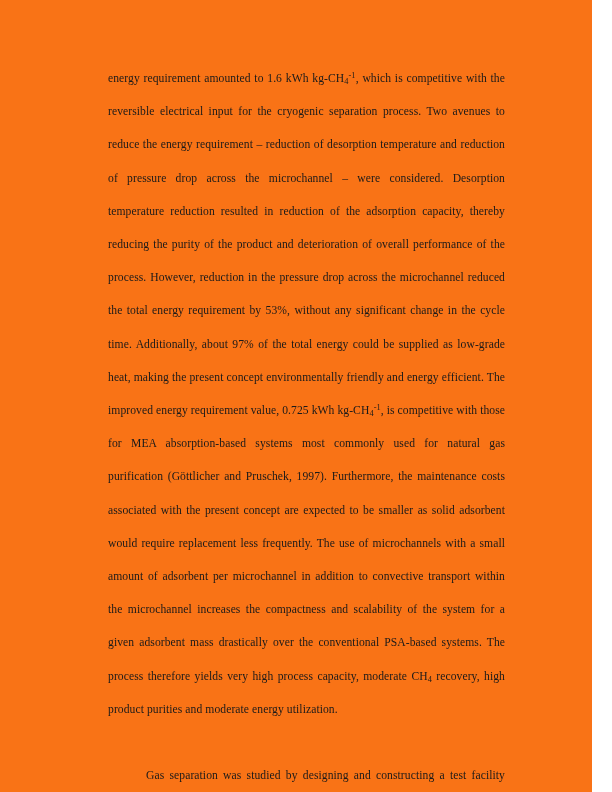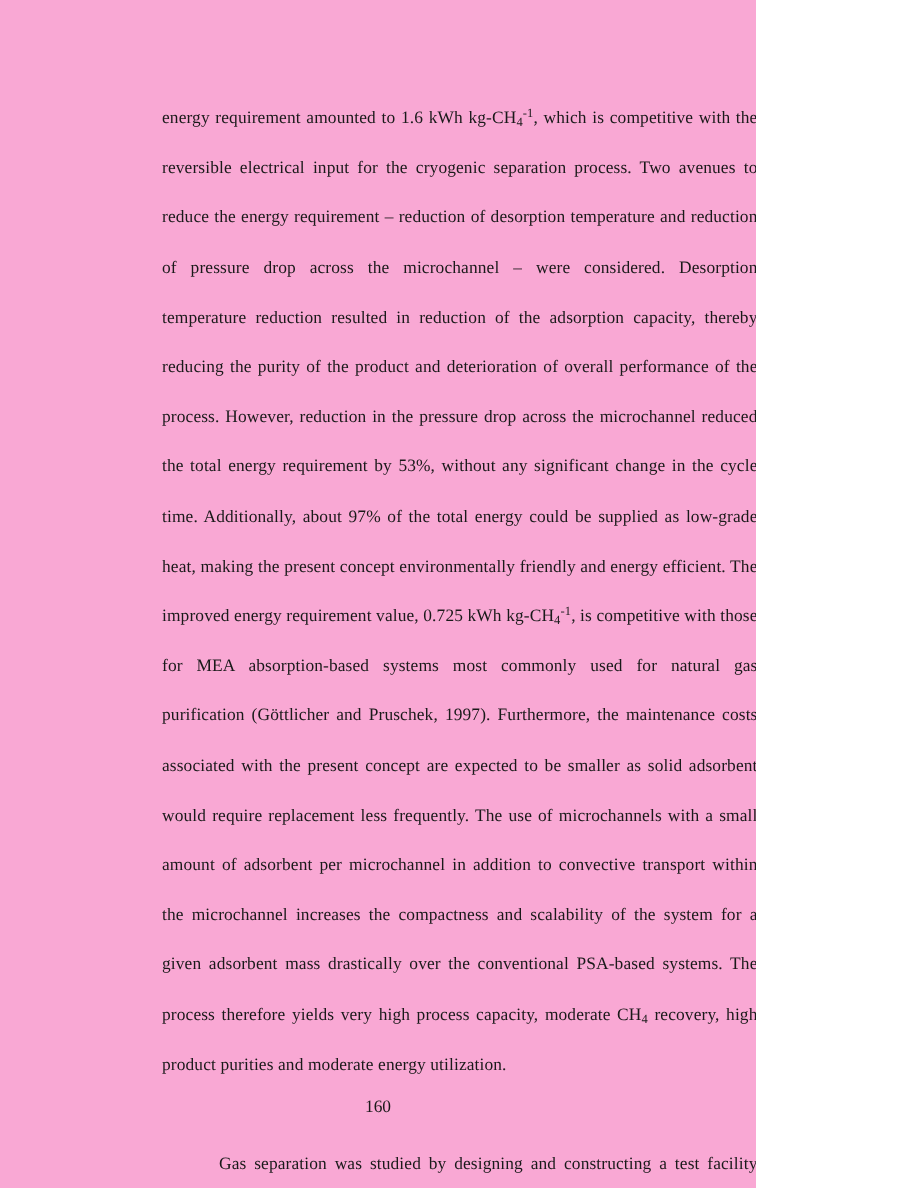--- a/index.html
+++ b/index.html
@@ -3,23 +3,23 @@
 <meta charset="utf-8">
 <style>
   html, body {
     margin: 0;
     padding: 0;
     background: #ffffff;
   }
 
   .page {
     position: relative;
-    width: 504px;
+    width: 592px;
     height: 792px;
-    background: #f9a8d4;
+    background: #f97316;
     overflow: hidden;
     box-sizing: border-box;
   }
 
   .body-area {
     position: absolute;
     left: 108px;
     top: 62px;
     width: 397px;
   }
@@ -70,15 +70,14 @@
 <body>
 
 <div class="page">
 
   <div class="body-area">
     <p class="para" id="para-0">energy requirement amounted to 1.6 kWh kg-CH<sub>4</sub><sup>-1</sup>, which is competitive with the reversible electrical input for the cryogenic separation process. Two avenues to reduce the energy requirement – reduction of desorption temperature and reduction of pressure drop across the microchannel – were considered. Desorption temperature reduction resulted in reduction of the adsorption capacity, thereby reducing the purity of the product and deterioration of overall performance of the process. However, reduction in the pressure drop across the microchannel reduced the total energy requirement by 53%, without any significant change in the cycle time. Additionally, about 97% of the total energy could be supplied as low-grade heat, making the present concept environmentally friendly and energy efficient. The improved energy requirement value, 0.725 kWh kg-CH<sub>4</sub><sup>-1</sup>, is competitive with those for  MEA absorption-based systems most commonly used for natural gas purification (Göttlicher and Pruschek, 1997). Furthermore, the maintenance costs associated with the present concept are expected to be smaller as solid adsorbent would require replacement less frequently. The use of microchannels with a small amount of adsorbent per microchannel in addition to convective transport within the microchannel increases the compactness and scalability of the system for a given adsorbent mass drastically over the conventional PSA-based systems. The process therefore yields very high process capacity, moderate CH<sub>4</sub> recovery, high product purities and moderate energy utilization.</p>
     <div class="gap"></div>
     <p class="para para-indent" id="para-1">Gas separation was studied by designing and constructing a test facility with a mass spectrometer and conducting batch adsorption tests on adsorbent-coated microchannels. The first phase of the experiments was conducted on PLOT columns, for which precise information on adsorbent mass and packing fraction was absent.</p>
   </div>
 
-  <div class="page-number">160</div>
 
 </div>
 
 </body></html>

